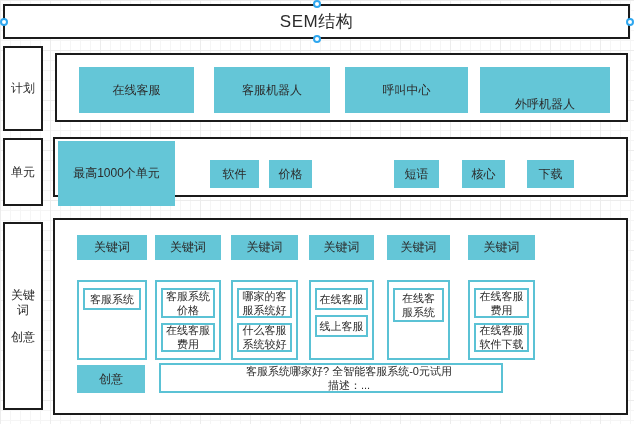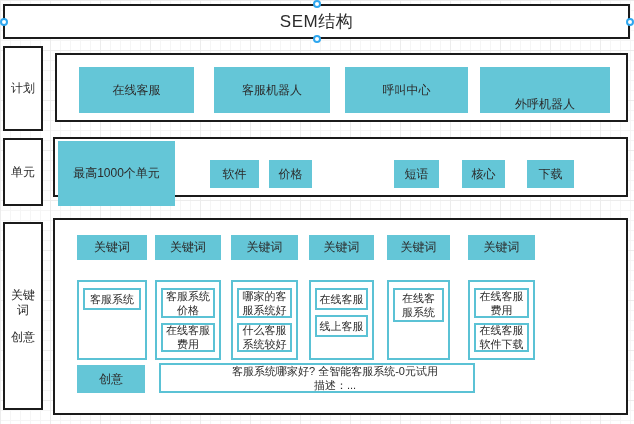--- a/index.html
+++ b/index.html
@@ -76,21 +76,21 @@
   .kcol-6{left:413px;width:67px;}
   .khead{height:25px;font-size:12px;position:relative;width:100%;box-sizing:border-box;}
   .kgroup{position:relative;margin-top:20px;height:80px;box-sizing:border-box;
           display:flex;flex-direction:column;gap:5px;padding:6px 4px;}
   .kw-box{border:2px solid var(--accent-border);background:#fff;min-height:22px;
           display:flex;align-items:center;justify-content:center;text-align:center;
           font-size:11px;line-height:1.28;padding:1px 2px;box-sizing:border-box;}
 
   
   .creative-label{left:22px;top:145px;width:68px;height:28px;font-size:12px;}
-  .creative-desc{left:104px;top:143px;width:316px;height:30px;
+  .creative-desc{left:104px;top:143px;width:344px;height:30px;
                  font-size:11px;line-height:1.3;flex-direction:column;padding-left:36px;}
 </style>
 </head>
 <body>
 
 <div class="canvas" style="--accent:#64C6D7;--accent-border:#5BC2D5;">
 
   <div class="shape outlined center title-box">
     <span>SEM结构</span>
   </div>

